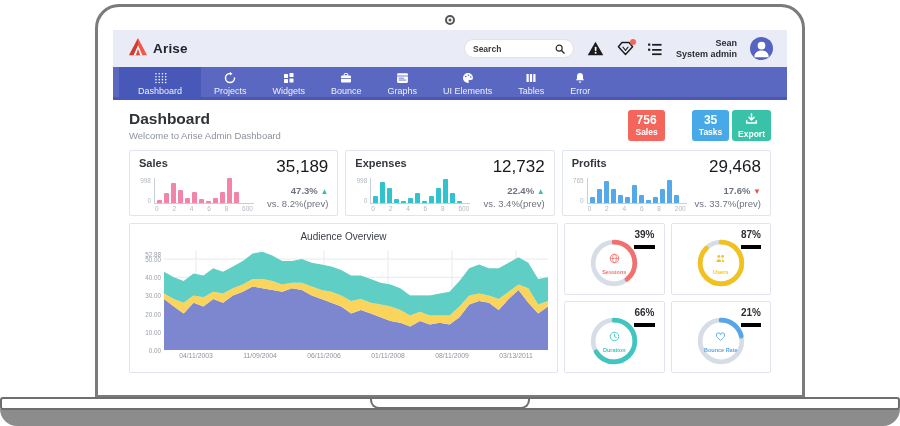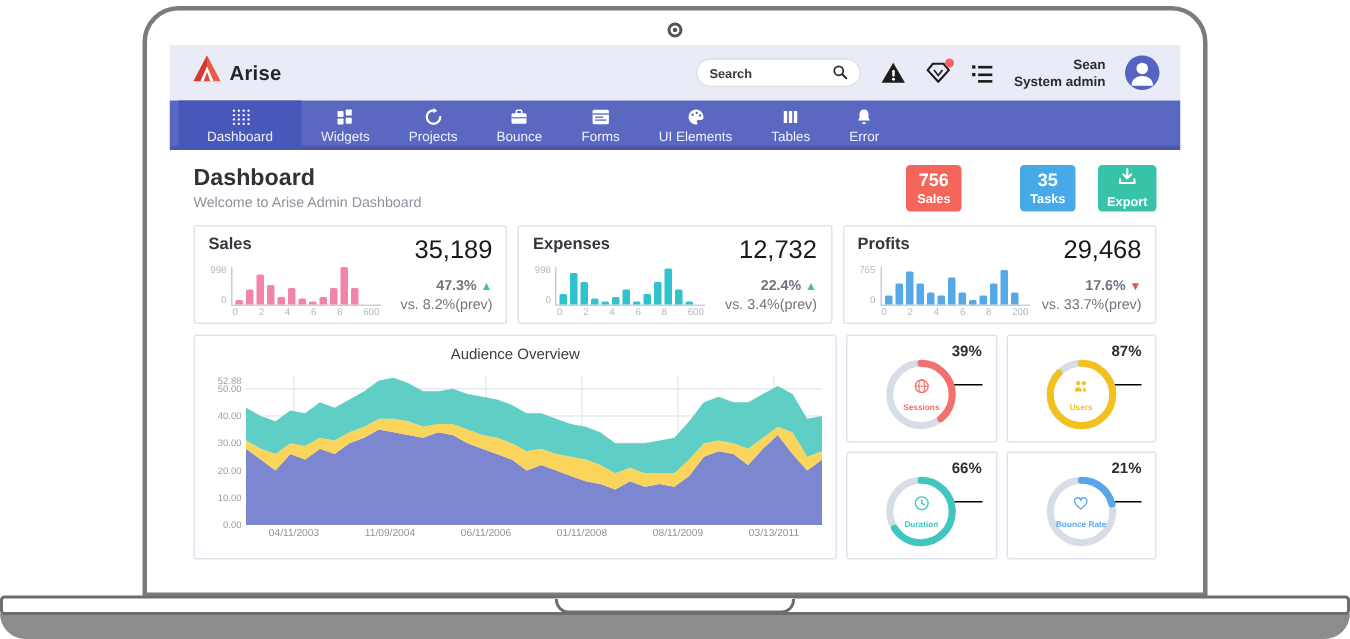--- a/index.html
+++ b/index.html
@@ -46,21 +46,21 @@
     padding-left:6px; box-shadow:inset 0 -3px 0 rgba(30,40,110,.25); }
   .nav-item { display:flex; flex-direction:column; align-items:center; justify-content:center;
     gap:2px; padding:0 13px; color:#eef0fd; font-size:9px; cursor:pointer; white-space:nowrap; }
   .nav-item.active { padding:0 19px; }
   .nav-item svg { display:block; }
 
   
   .page-header { display:flex; align-items:center; padding:10px 16px 9px; background:#fff; }
   .ph-title { font-size:15.5px; font-weight:800; color:#2f3237; line-height:1.15; }
   .ph-sub { font-size:9.5px; color:#8d929c; margin-top:2px; }
-  .badges { margin-left:auto; display:flex; gap:15px; }
+  .badges { margin-left:auto; display:flex; gap:3px; }
   .badge { min-width:37px; height:31px; border-radius:3px; color:#fff; display:flex;
     flex-direction:column; align-items:center; justify-content:center; line-height:1.15;
     padding:0 6px; cursor:pointer; }
   .b-val { font-size:12px; font-weight:800; }
   .b-label { font-size:8.5px; font-weight:600; }
 
   
   .stats-row { display:flex; gap:7px; padding:0 16px; }
   .stat-card { flex:1; border:1px solid #dfe4ee; border-radius:2px; background:#fff;
     padding:6px 9px 3px; height:66px; display:flex; justify-content:space-between; }
@@ -93,21 +93,21 @@
   .aud-y span { position:absolute; right:3px; }
   .aud-chart { flex:1; }
   .aud-chart svg { display:block; width:100%; height:100px; }
   .aud-x { display:flex; font-size:6.8px; color:#8d939d; margin-top:2px; padding-left:25px; }
   .aud-x span { flex:1; text-align:center; }
 
   
   .gauges { flex:1; display:grid; grid-template-columns:1fr 1fr; grid-template-rows:1fr 1fr; gap:6px; }
   .gauge-card { border:1px solid #dfe4ee; border-radius:2px; background:#fff; position:relative; }
   .g-pct { position:absolute; top:5px; right:9px; font-size:10px; font-weight:700; color:#2c2f35;
-    border-bottom:1px solid #000000; padding-bottom:16px; }
+    border-bottom:4px solid #000000; padding-bottom:5px; }
   .g-ring { position:absolute; left:50%; top:55%; transform:translate(-50%,-50%);
     width:50px; height:50px; }
   .g-ring svg.donut { width:50px; height:50px; display:block; }
   .g-center { position:absolute; inset:0; display:flex; flex-direction:column; align-items:center;
     justify-content:center; gap:1px; }
   .g-label { font-size:5.5px; font-weight:600; }
 </style>
 </head>
 <body>
 
@@ -203,57 +203,57 @@
                   <circle cx="13" cy="16" r="1.2"></circle>
                   <circle cx="18" cy="16" r="1.2"></circle>
               </g>
             </svg>
           </span>
           <span>Dashboard</span>
         </div>
         <div class="nav-item">
           <span>
             <svg width="12" height="12" viewBox="0 0 24 24">
+              <path d="M12 3 a9 9 0 1 0 9 9" fill="none" stroke="#fff" stroke-width="3" stroke-linecap="round"></path>
+              <polygon points="12,0 12,7 17,3.5" fill="#fff"></polygon>
+            </svg>
+          </span>
+          <span>Projects</span>
+        </div>
+        <div class="nav-item">
+          <span>
+            <svg width="12" height="12" viewBox="0 0 24 24">
               <rect x="2" y="4" width="8" height="8" rx="1" fill="#fff"></rect>
               <rect x="13" y="2" width="8" height="8" rx="1" fill="#fff"></rect>
               <rect x="2" y="14" width="8" height="8" rx="1" fill="#fff"></rect>
               <rect x="13" y="13" width="8" height="8" rx="1" fill="#fff"></rect>
             </svg>
           </span>
           <span>Widgets</span>
-        </div>
-        <div class="nav-item">
-          <span>
-            <svg width="12" height="12" viewBox="0 0 24 24">
-              <path d="M12 3 a9 9 0 1 0 9 9" fill="none" stroke="#fff" stroke-width="3" stroke-linecap="round"></path>
-              <polygon points="12,0 12,7 17,3.5" fill="#fff"></polygon>
-            </svg>
-          </span>
-          <span>Projects</span>
         </div>
         <div class="nav-item">
           <span>
             <svg width="12" height="12" viewBox="0 0 24 24">
               <rect x="2" y="7" width="20" height="14" rx="2" fill="#fff"></rect>
               <rect x="8.5" y="3" width="7" height="5" rx="1" fill="none" stroke="#fff" stroke-width="2"></rect>
               <rect x="2" y="12.2" width="20" height="1.6" fill="#5a68c2"></rect>
             </svg>
           </span>
           <span>Bounce</span>
         </div>
         <div class="nav-item">
           <span>
             <svg width="13" height="12" viewBox="0 0 24 22">
               <rect x="2" y="2" width="20" height="18" rx="2" fill="#fff"></rect>
               <rect x="2" y="6.5" width="20" height="1.6" fill="#5a68c2"></rect>
               <rect x="5" y="10.5" width="10" height="1.6" fill="#5a68c2"></rect>
               <rect x="5" y="14" width="14" height="1.6" fill="#5a68c2"></rect>
             </svg>
           </span>
-          <span>Forms</span>
+          <span>Graphs</span>
         </div>
         <div class="nav-item">
           <span>
             <svg width="12" height="12" viewBox="0 0 24 24">
               <path d="M12 2 a10 10 0 1 0 0 20 c2 0 2.4-1.6 1.4-2.8 -1-1.2-.4-3.2 1.6-3.2 h3 a4 4 0 0 0 4-4 A10 10 0 0 0 12 2 Z" fill="#fff"></path>
               <circle cx="7.5" cy="9" r="1.6" fill="#5a68c2"></circle>
               <circle cx="13" cy="6.5" r="1.6" fill="#5a68c2"></circle>
               <circle cx="17.5" cy="10" r="1.6" fill="#5a68c2"></circle>
             </svg>
           </span>

